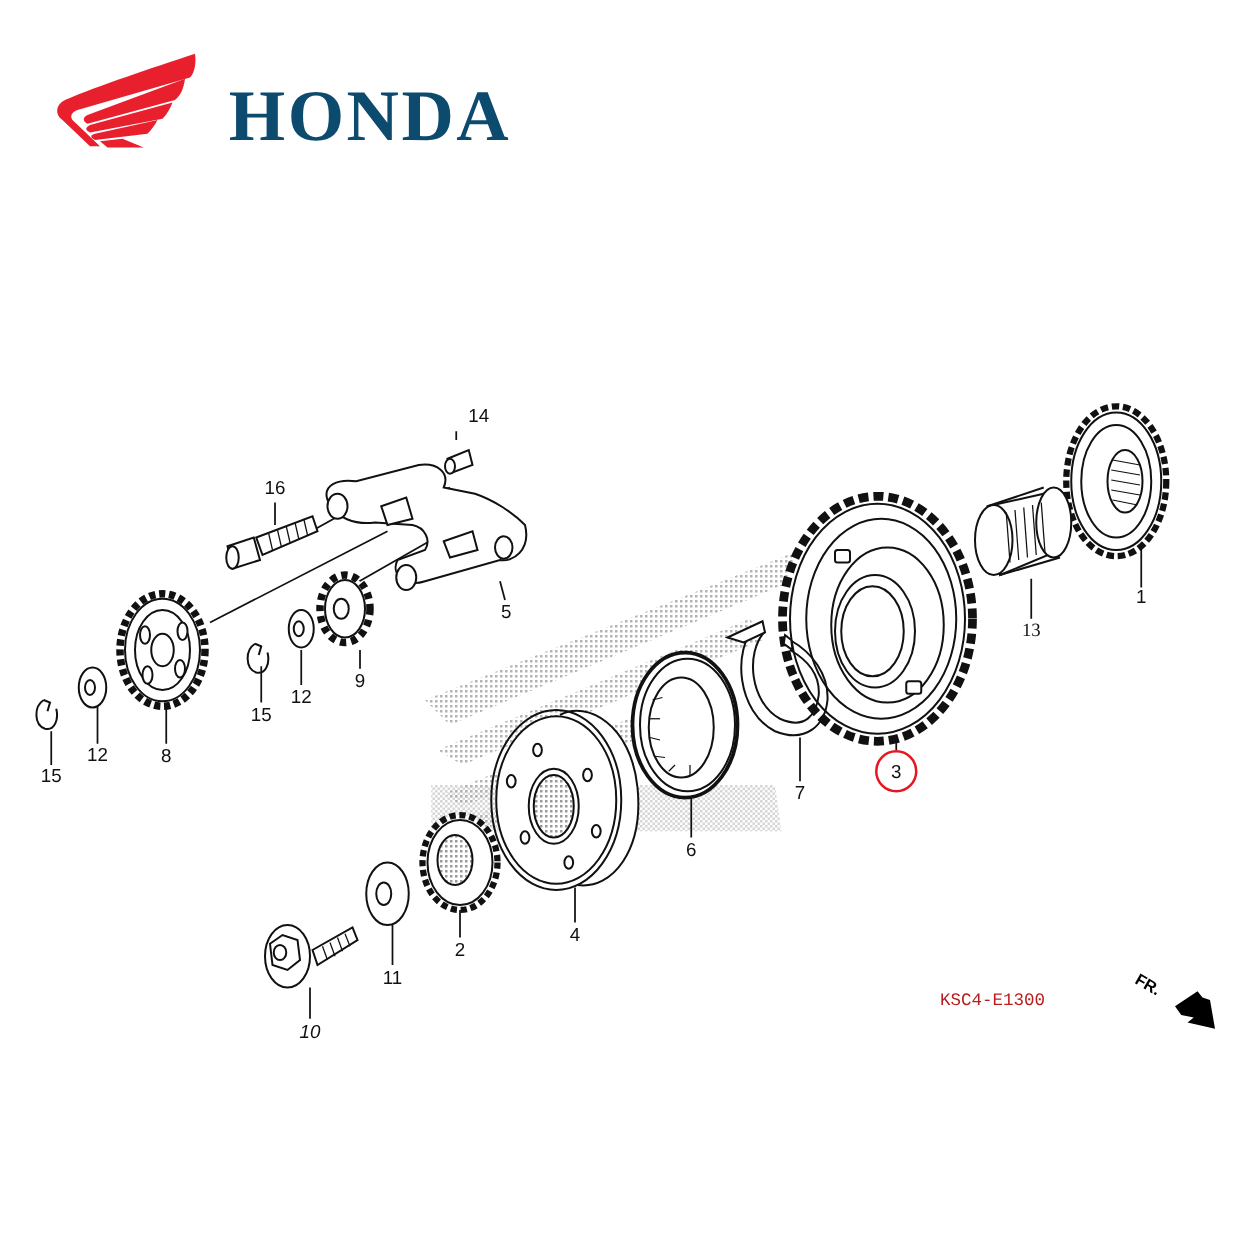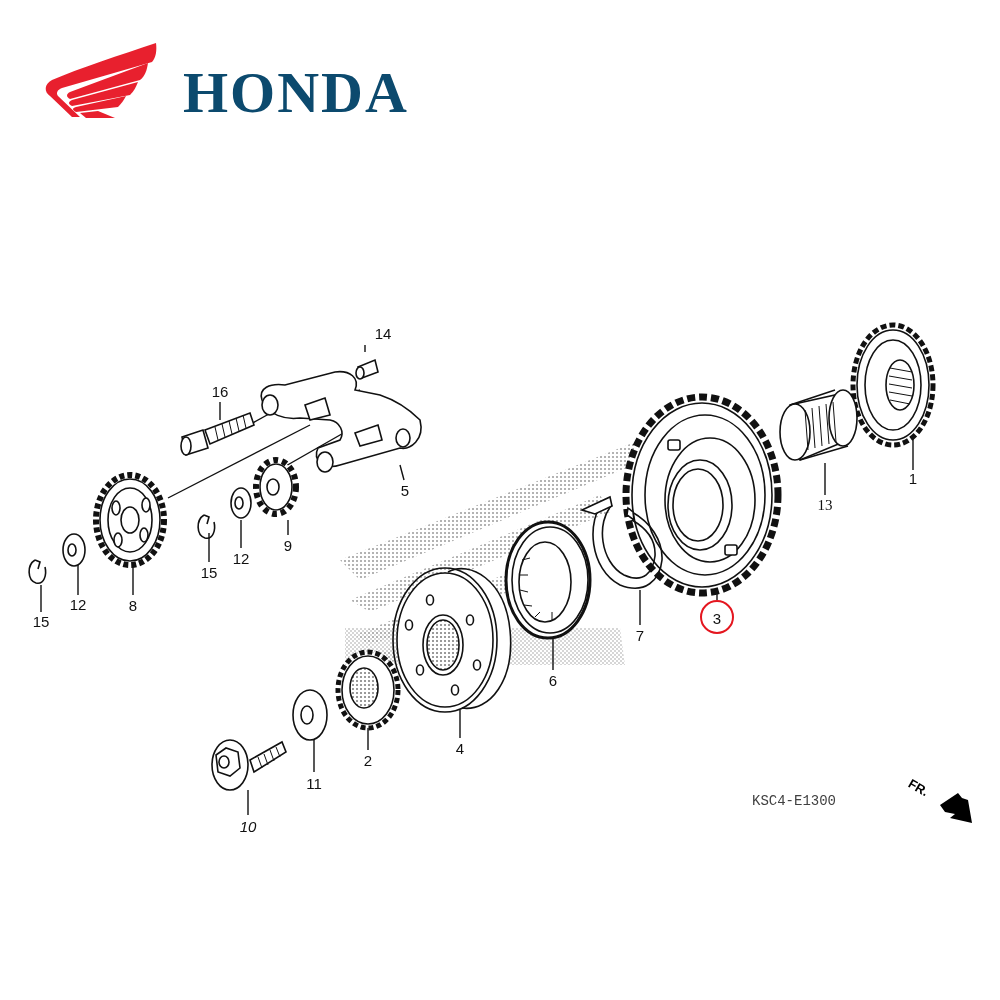--- a/index.html
+++ b/index.html
@@ -1,20 +1,20 @@
 <!DOCTYPE html>
 <html><head>
 <meta charset="utf-8">
 <style>
   html, body { margin: 0; padding: 0; background: #ffffff; }
   body { width: 1000px; height: 1000px; position: relative; overflow: hidden; font-family: "Liberation Sans", sans-serif; }
   #canvas { position: absolute; left: 0; top: 0; width: 1000px; height: 1000px; }
   .callout { position: absolute; font-family: "Liberation Sans", sans-serif; font-size: 15px; color: #111; transform: translate(-50%, -50%); line-height: 1; }
   .logo-text { position: absolute; left: 183px; top: 64px; font-family: "Liberation Serif", serif; font-weight: bold; font-size: 58px; color: #0c4a6e; letter-spacing: 2px; line-height: 1; }
-  .code { position: absolute; left: 752px; top: 793px; font-family: "Liberation Mono", monospace; font-size: 14px; color: #404040; }
+  .code { position: absolute; left: 752px; top: 793px; font-family: "Liberation Mono", monospace; font-size: 14px; color: #b91c1c; }
   .fr { position: absolute; left: 908px; top: 780px; font-family: "Liberation Sans", sans-serif; font-weight: bold; font-size: 13px; color: #000; transform: rotate(30deg); }
   .hl-ring { position: absolute; left: 700px; top: 600px; width: 34px; height: 34px; border: 2.5px solid #e4161f; border-radius: 50%; box-sizing: border-box; }
 </style>
 </head>
 <body>
 
 <svg id="canvas" viewBox="0 0 1000 1000" xmlns="http://www.w3.org/2000/svg">
   <defs>
     <pattern id="dots" width="4" height="4" patternUnits="userSpaceOnUse">
       <rect width="2" height="2" fill="#9a9a9a"></rect>

